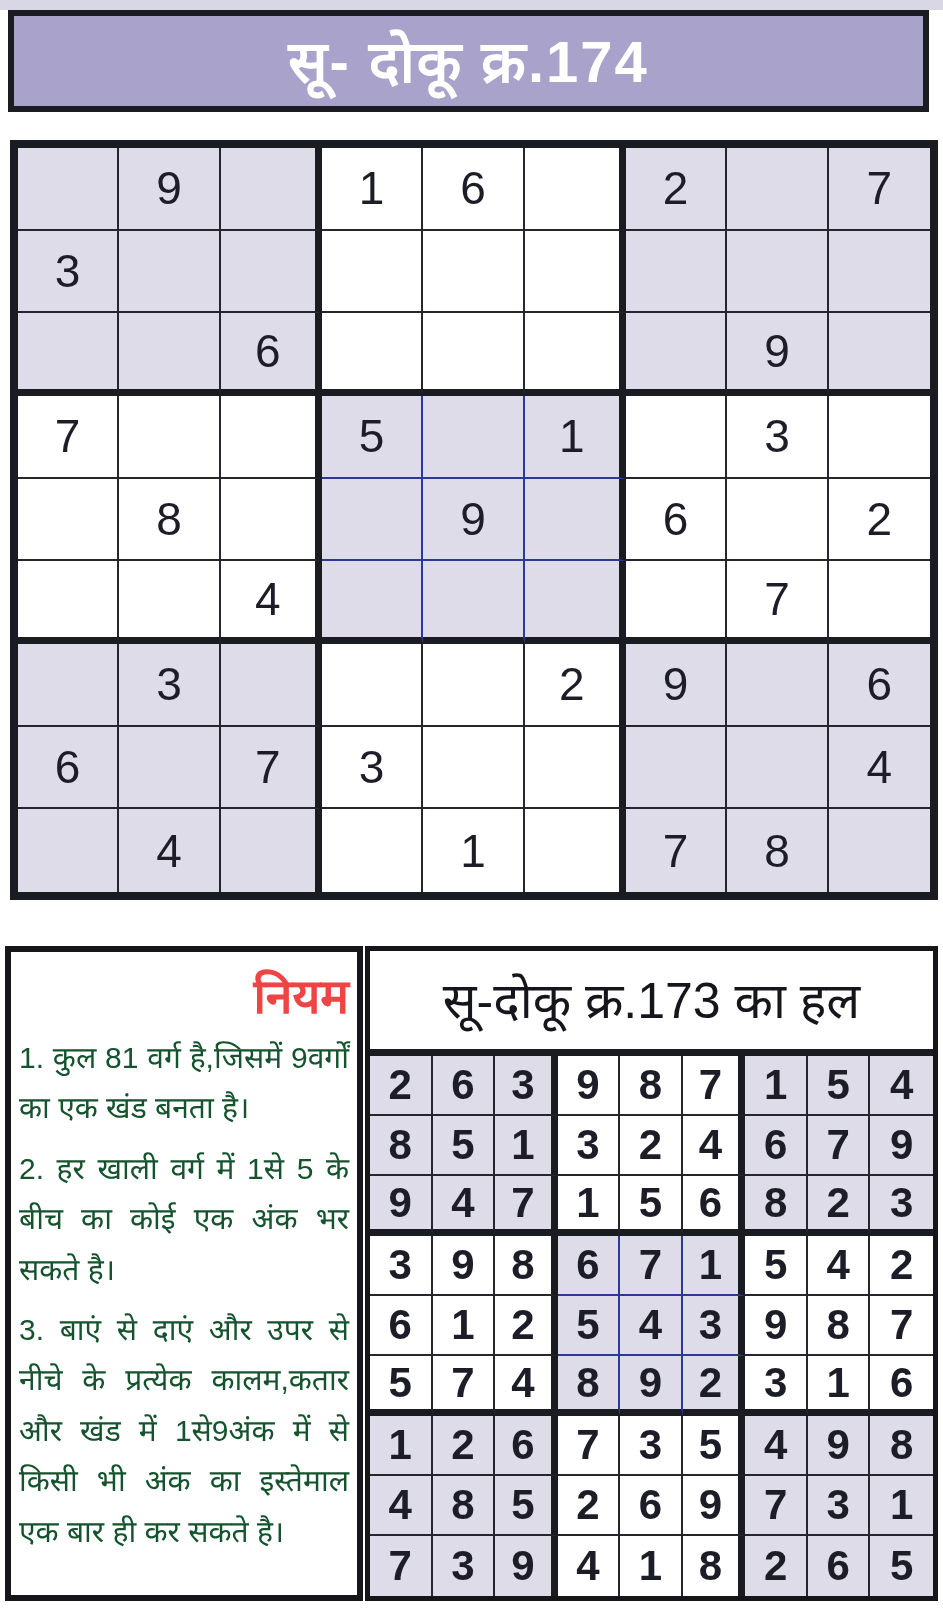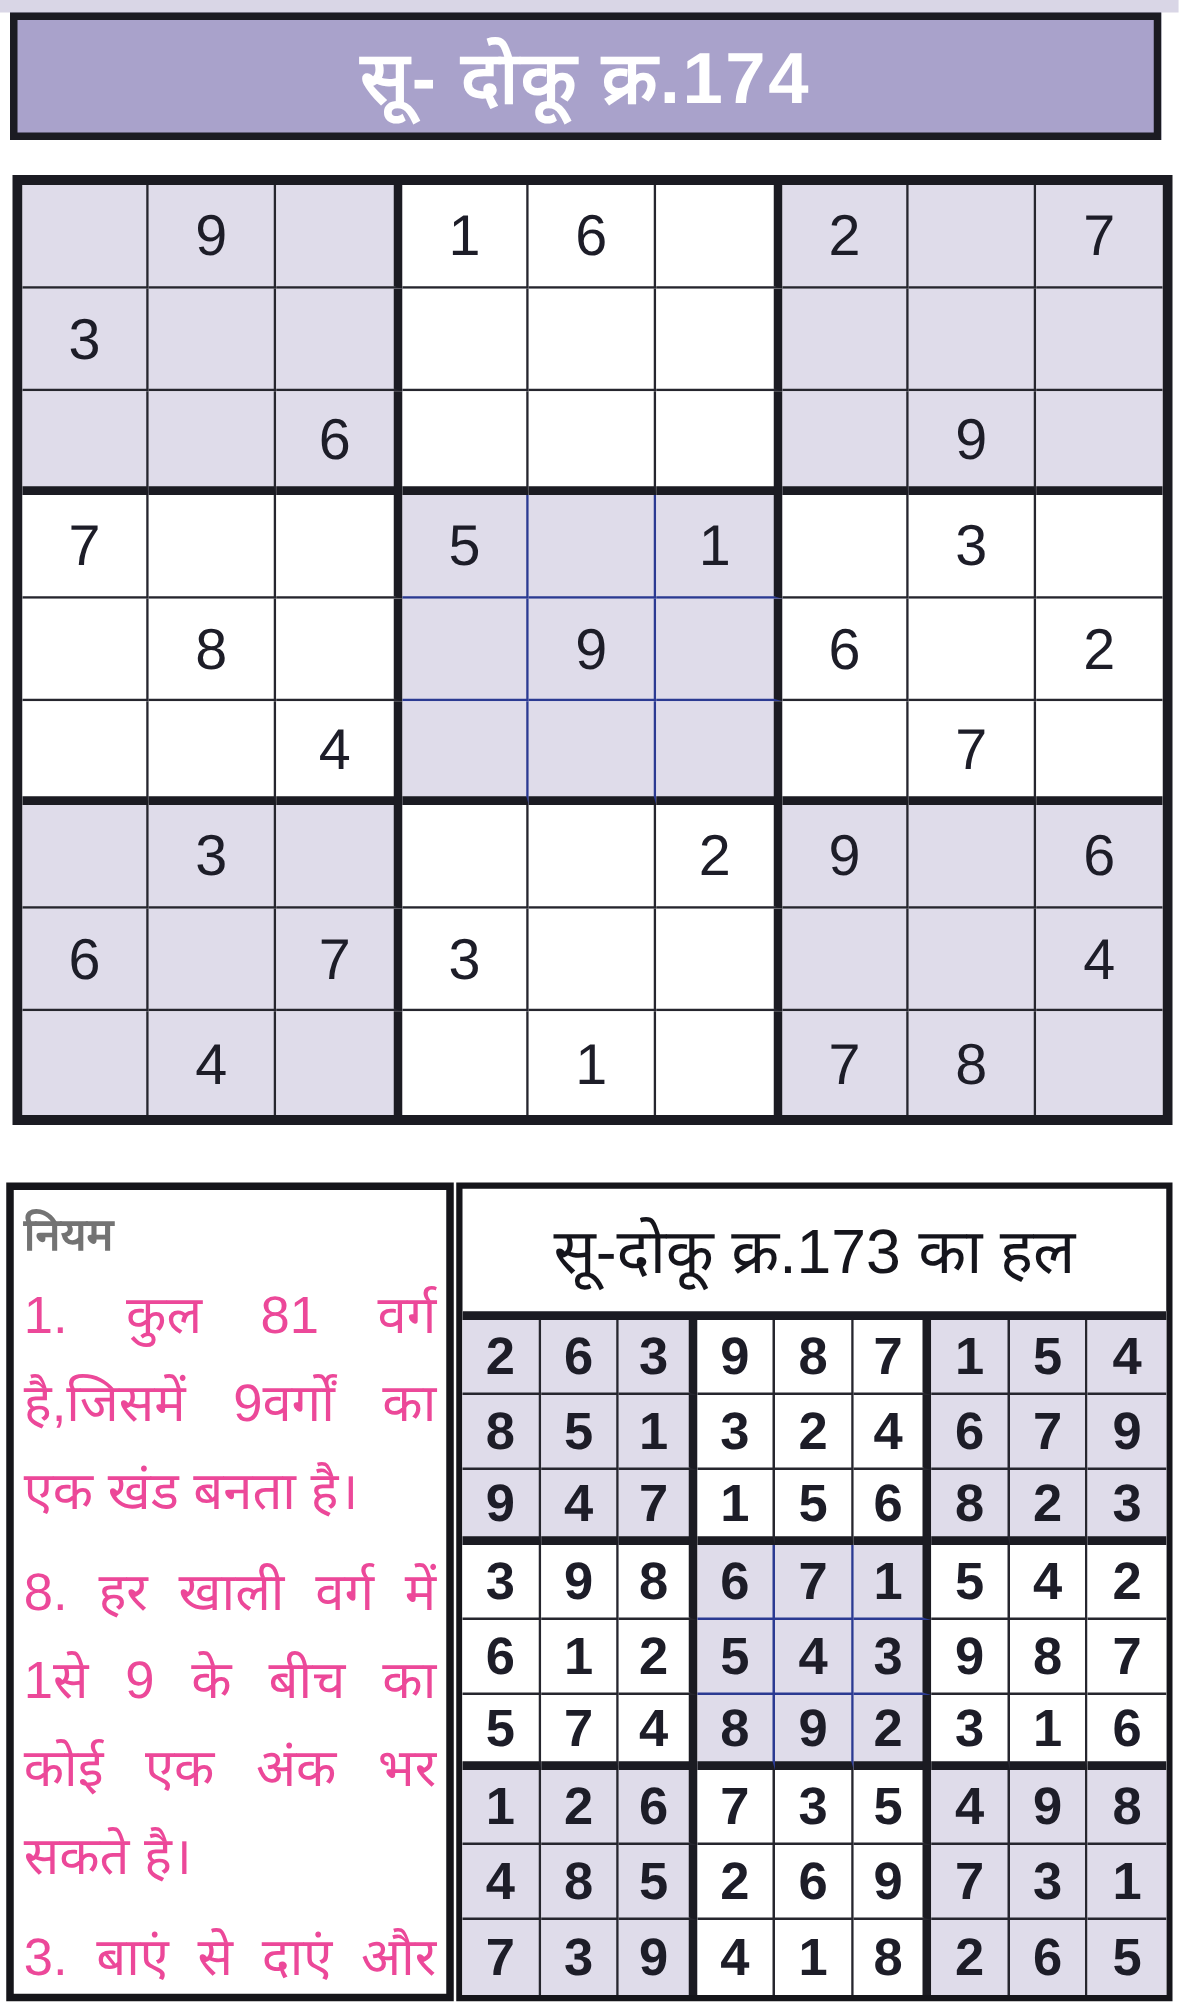--- a/index.html
+++ b/index.html
@@ -33,25 +33,25 @@
   }
   .pgrid .cell { font-size:46px; font-weight:400; }
   .lav { background:#dfdcea; }
   .wht { background:#ffffff; }
   .rules-box {
     position:absolute; left:5px; top:946px; width:358px; height:655px;
     border:6px solid #15151a; box-sizing:border-box; background:#ffffff;
     padding:2px 8px 0 8px;
   }
   .rules-heading {
-    text-align:left; font-size:36px; font-weight:bold; color:#737373;
+    text-align:right; font-size:48px; font-weight:bold; color:#ef4444;
     margin:8px 0 6px 0;
   }
   .rule {
-    font-size:42px; line-height:1.68; color:#ec4899; margin:4px 0 10px 0;
+    font-size:30px; line-height:1.68; color:#14532d; margin:4px 0 10px 0;
     text-align:justify;
   }
   .sol-box {
     position:absolute; left:365px; top:946px; width:573px; height:655px;
     border:5px solid #15151a; box-sizing:border-box; background:#ffffff;
   }
   .sol-header {
     height:95px; display:flex; align-items:center; justify-content:center;
     font-size:50px; font-weight:normal; color:#15151c;
   }
@@ -151,21 +151,21 @@
     <div class="cell wht" style="border-right: 2px solid rgb(38, 38, 46);">1</div>
     <div class="cell wht" style="border-right: 7px solid rgb(27, 27, 34);"></div>
     <div class="cell lav" style="border-right: 2px solid rgb(38, 38, 46);">7</div>
     <div class="cell lav" style="border-right: 2px solid rgb(38, 38, 46);">8</div>
     <div class="cell lav"></div>
   </div>
 
 <div class="rules-box">
   <div class="rules-heading">नियम</div>
   <p class="rule">1. कुल 81 वर्ग है,जिसमें 9वर्गों का एक खंड बनता है।</p>
-  <p class="rule">8. हर खाली वर्ग में 1से 9 के बीच का कोई एक अंक भर सकते है।</p>
+  <p class="rule">2. हर खाली वर्ग में 1से 5 के बीच का कोई एक अंक भर सकते है।</p>
   <p class="rule">3. बाएं से दाएं और उपर से नीचे के प्रत्येक कालम,कतार और खंड में 1से9अंक में से किसी भी अंक का इस्तेमाल एक बार ही कर सकते है।</p>
 </div>
 
 <div class="sol-box">
   <div class="sol-header">सू-दोकू क्र.173 का हल</div>
   <div class="sgrid">
       <div class="cell lav" style="border-right: 2px solid rgb(38, 38, 46); border-bottom: 2px solid rgb(38, 38, 46);">2</div>
       <div class="cell lav" style="border-right: 2px solid rgb(38, 38, 46); border-bottom: 2px solid rgb(38, 38, 46);">6</div>
       <div class="cell lav" style="border-right: 7px solid rgb(27, 27, 34); border-bottom: 2px solid rgb(38, 38, 46);">3</div>
       <div class="cell wht" style="border-right: 2px solid rgb(38, 38, 46); border-bottom: 2px solid rgb(38, 38, 46);">9</div>

